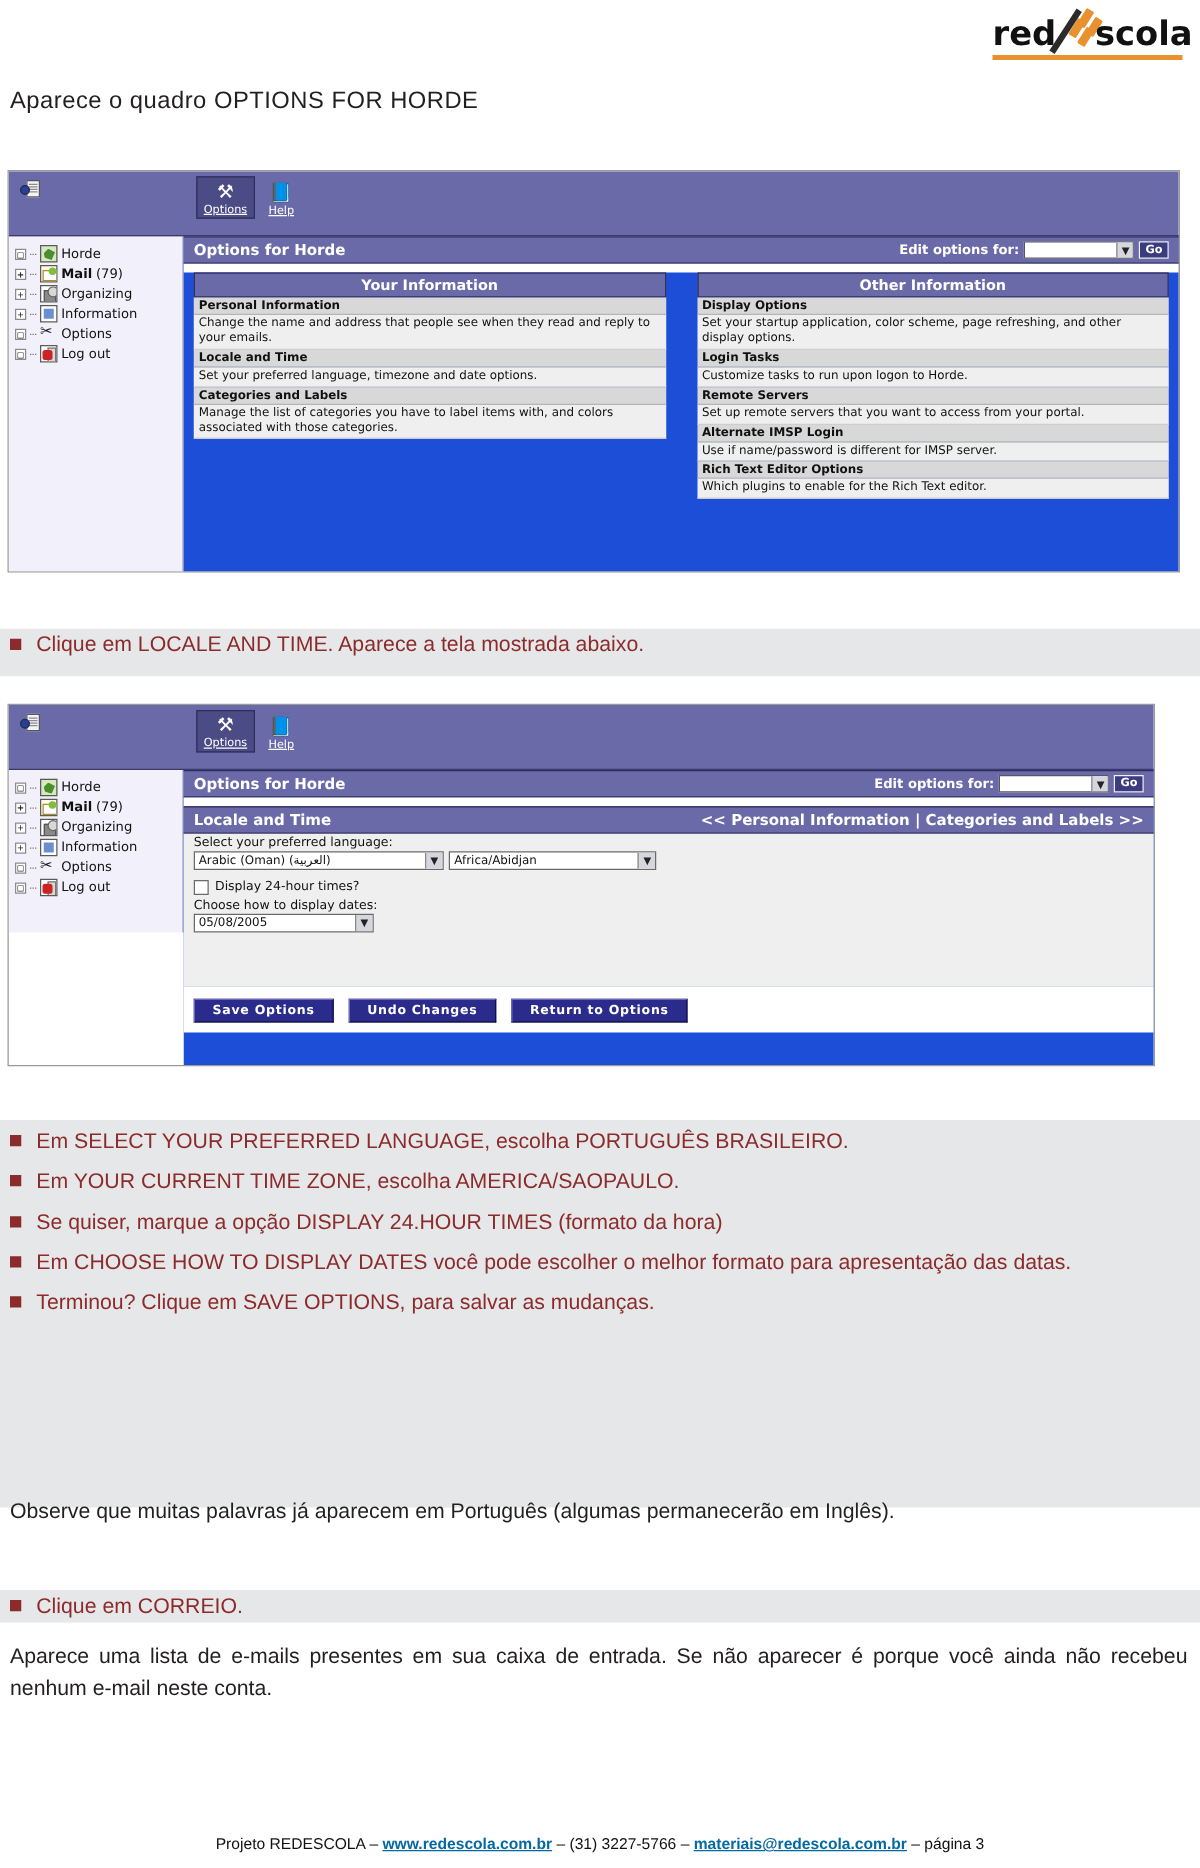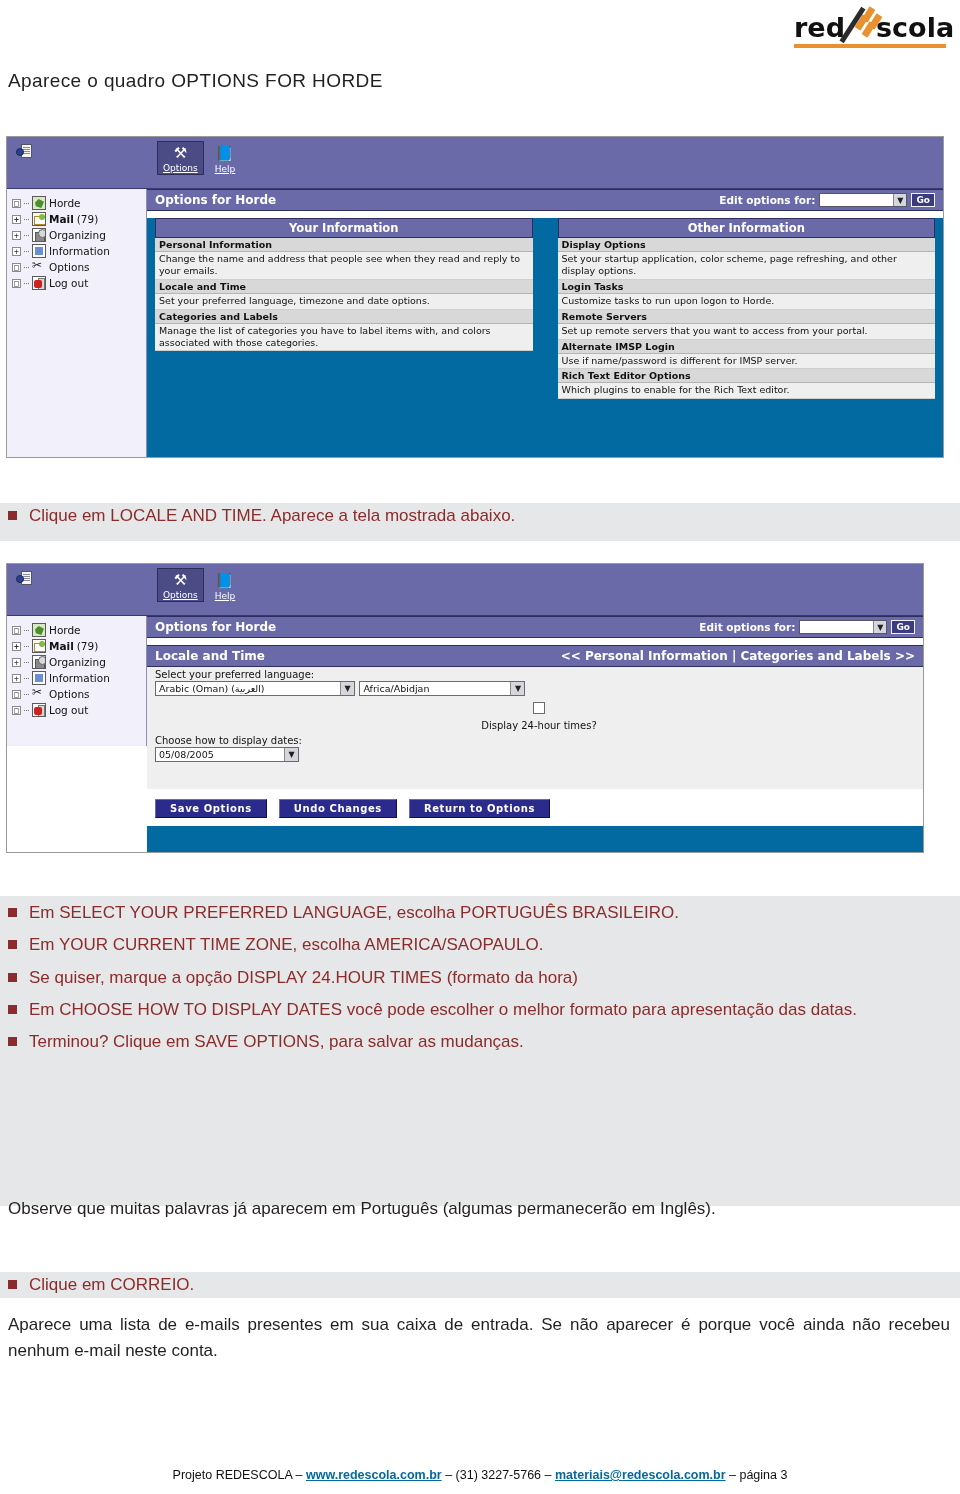--- a/index.html
+++ b/index.html
@@ -118,21 +118,21 @@
   .ticon.info::after{content:"";position:absolute;left:2px;top:2px;width:8px;height:8px;background:#6a8fd0;}
   .ticon.opt{ border:none; background:transparent;}
   .ticon.opt::after{content:"✂";position:absolute;left:0;top:-2px;font-size:12px;color:#222;}
   .ticon.logout{ background:#fff;}
   .ticon.logout::after{content:"";position:absolute;left:1px;top:3px;width:8px;height:8px;background:#cc2222;border-radius:2px;}
   .ticon.logout::before{content:"";position:absolute;right:0px;top:1px;width:5px;height:10px;background:#d8d8d8;border:1px solid #777;}
 
   .tree-row.bold{ font-weight:bold;}
   .tree-row .cnt{ font-weight:normal;}
 
-  .content{ flex:1 1 auto; background:#0369a1; min-width:0;}
+  .content{ flex:1 1 auto; background:#1d4ed8; min-width:0;}
 
   .bar-purple{
     background:#6a6aa8; color:#fff; font-family:"DejaVu Sans", sans-serif;
     font-weight:bold; font-size:12px; padding:3px 8px;
     border-top:1px solid #2e2e5e; border-bottom:1px solid #2e2e5e;
     display:flex; align-items:center; justify-content:space-between;
   }
   .edit-for{ display:flex; align-items:center; gap:4px; font-size:10.5px;}
   .sel-box{
     width:88px; height:14px; background:#fff; border:1px solid #556;
@@ -174,21 +174,21 @@
     height:15px; background:#fff; border:1px solid #6a6a6a;
     position:relative; display:inline-block; font-size:9.5px;
     font-family:"DejaVu Sans", sans-serif; color:#111;
     padding:1px 18px 0 3px; line-height:12px; white-space:nowrap; overflow:hidden;
   }
   .fselect .arw{
     position:absolute; right:0; top:0; bottom:0; width:14px;
     background:#d6d6de; border-left:1px solid #8a8a8a;
     font-size:8px; text-align:center; line-height:13px; color:#222;
   }
-  .chk-row{ display:flex; align-items:center; gap:5px; padding:2px 0;flex-direction:column;}
+  .chk-row{ display:flex; align-items:center; gap:5px; padding:2px 0;}
   .chk{ width:12px; height:12px; background:#fff; border:1px solid #6a6a6a;}
   .btn-row{ display:flex; gap:12px; padding:10px 0 8px 8px; background:#fff;}
   .nbtn{
     background:#2b2b8c; color:#fff; font-size:10px; font-weight:bold;
     padding:3px 14px; letter-spacing:.6px;
     font-family:"DejaVu Sans", sans-serif;
     border-top:1px solid #6a6ab8; border-left:1px solid #6a6ab8;
     border-right:1px solid #101048; border-bottom:1px solid #101048;
   }
 

